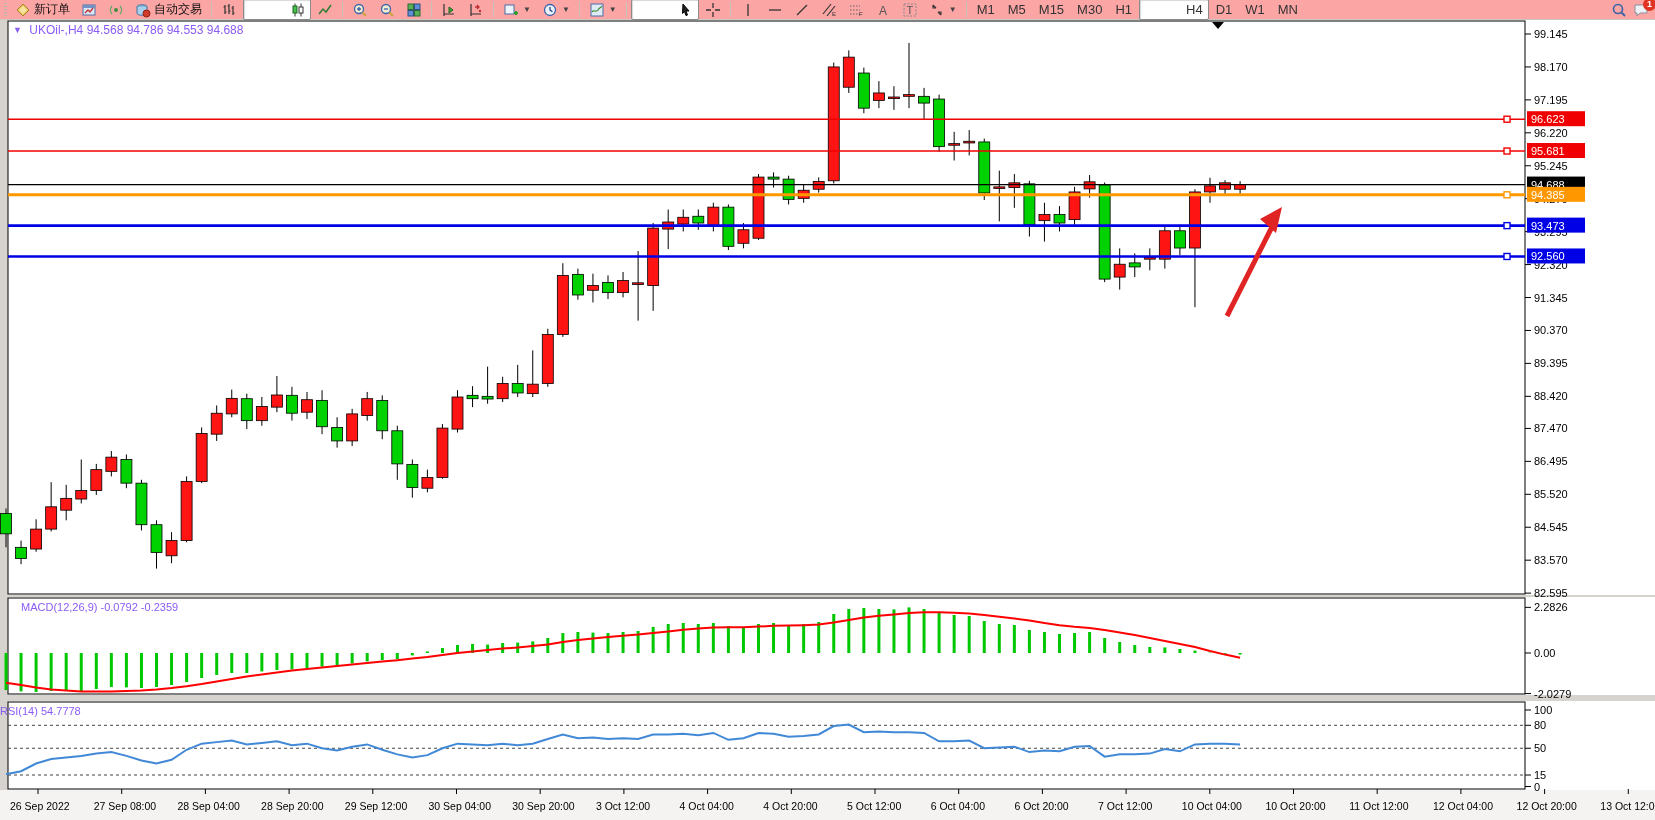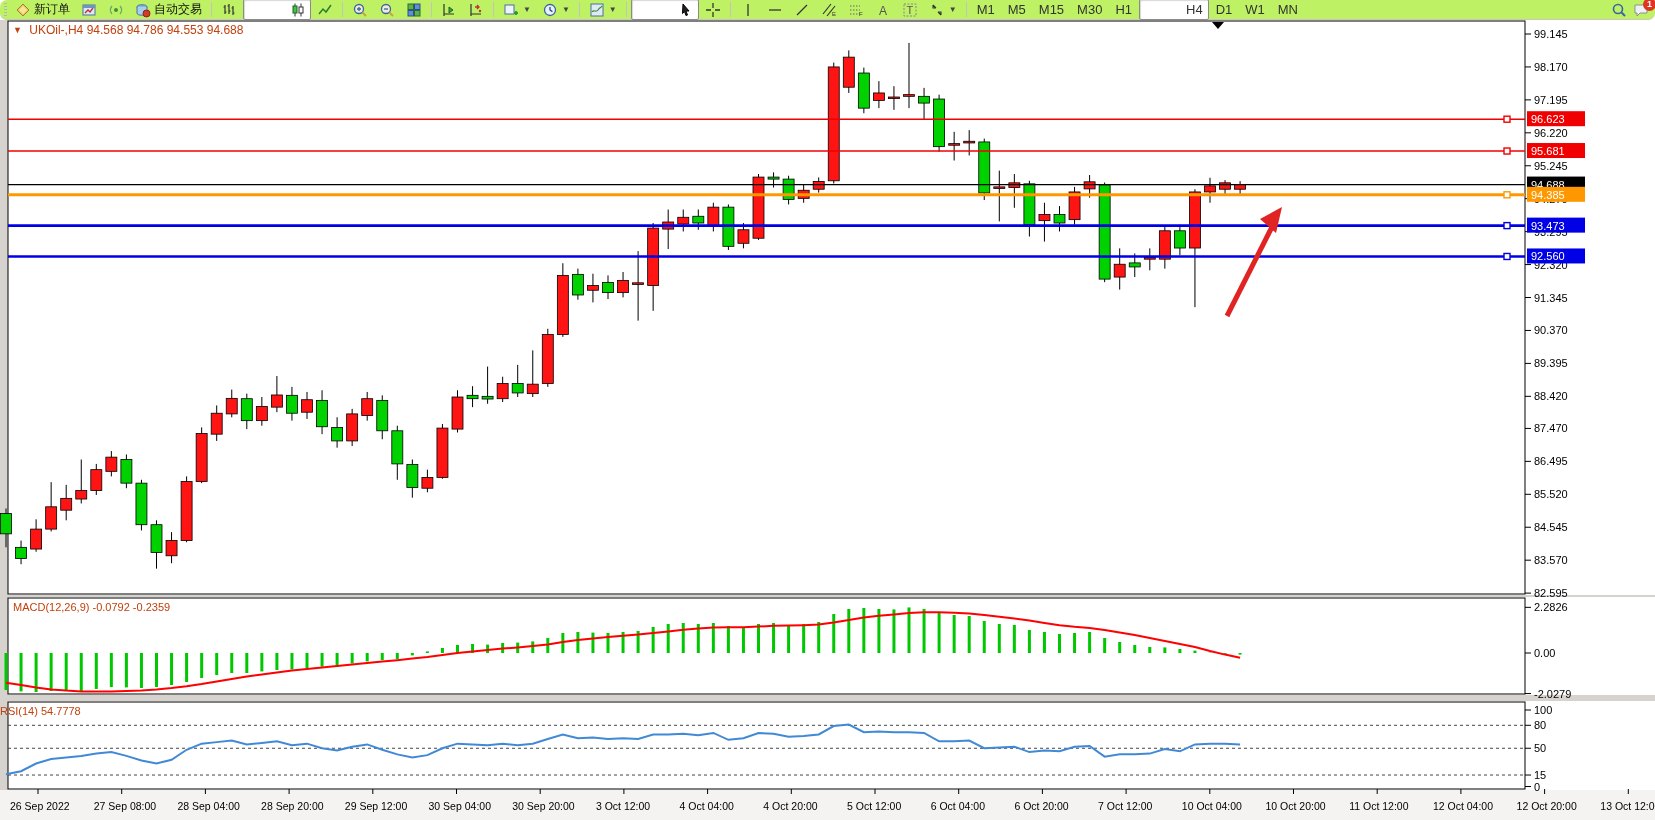--- a/index.html
+++ b/index.html
@@ -1,39 +1,39 @@
 <!DOCTYPE html>
 <html><head>
 <meta charset="utf-8">
 <style>
   html,body{margin:0;padding:0;background:#e8e8e8;}
   #app{position:relative;width:1655px;height:820px;background:#ffffff;overflow:hidden;
        font-family:"Liberation Sans",sans-serif;-webkit-font-smoothing:antialiased;}
   
-  #toolbar{position:absolute;left:0;top:0;width:1655px;height:20px;background:#bef264;
+  #toolbar{position:absolute;left:0;top:0;width:1655px;height:20px;background:#fca5a5;
            border-bottom:1px solid #c9c6c0;display:flex;align-items:center;gap:1px;
-           font-size:12px;color:#111;z-index:5;padding-left:2px;box-sizing:border-box;border-radius:7px;}
+           font-size:12px;color:#111;z-index:5;padding-left:2px;box-sizing:border-box;}
   .tbtn{display:flex;align-items:center;gap:3px;padding:1px 4px;height:17px;border:1px solid transparent;
         border-radius:2px;cursor:default;white-space:nowrap;}
   .tbtn.active{background:#ffffff;border:1px solid #8a8a8a;box-shadow:inset 1px 1px 1px #d7d7d7;padding-left:46px;}
   .tsep{width:1px;height:15px;background:#c6c3bd;margin:0 3px;}
   .tgrip{width:3px;height:14px;margin:0 2px;
          background:repeating-linear-gradient(#b9b6b0 0 1px,transparent 1px 3px);}
   .caret{font-size:8px;color:#444;margin-left:1px;}
   .tficon{width:16px;height:16px;display:block;}
   .tftxt{font-size:13px;color:#333;padding:1px 5px;}
   #tb-right{margin-left:auto;display:flex;align-items:center;margin-right:6px;gap:6px;}
   #notif{position:relative;}
   #notif-badge{position:absolute;top:-4px;right:-7px;background:#e03423;color:#fff;border-radius:50%;
                width:13px;height:13px;font-size:9px;line-height:13px;text-align:center;font-weight:bold;}
   
-  .ovl{position:absolute;z-index:3;font-size:12px;color:#c2410c;white-space:nowrap;}
+  .ovl{position:absolute;z-index:3;font-size:12px;color:#8b5cf6;white-space:nowrap;}
   #chart-title{left:13px;top:23px;}
   #chart-title .tri{font-size:9px;vertical-align:1px;margin-right:4px;}
-  #macd-label{left:13px;top:601px;font-size:11px;}
+  #macd-label{left:21px;top:601px;font-size:11px;}
   #rsi-label{left:0;top:705px;font-size:11px;}
   svg text{font-family:"Liberation Sans",sans-serif;}
 </style>
 </head>
 <body>
 
 <div id="app">
 
   <div id="toolbar">
     <div class="tgrip"></div>

